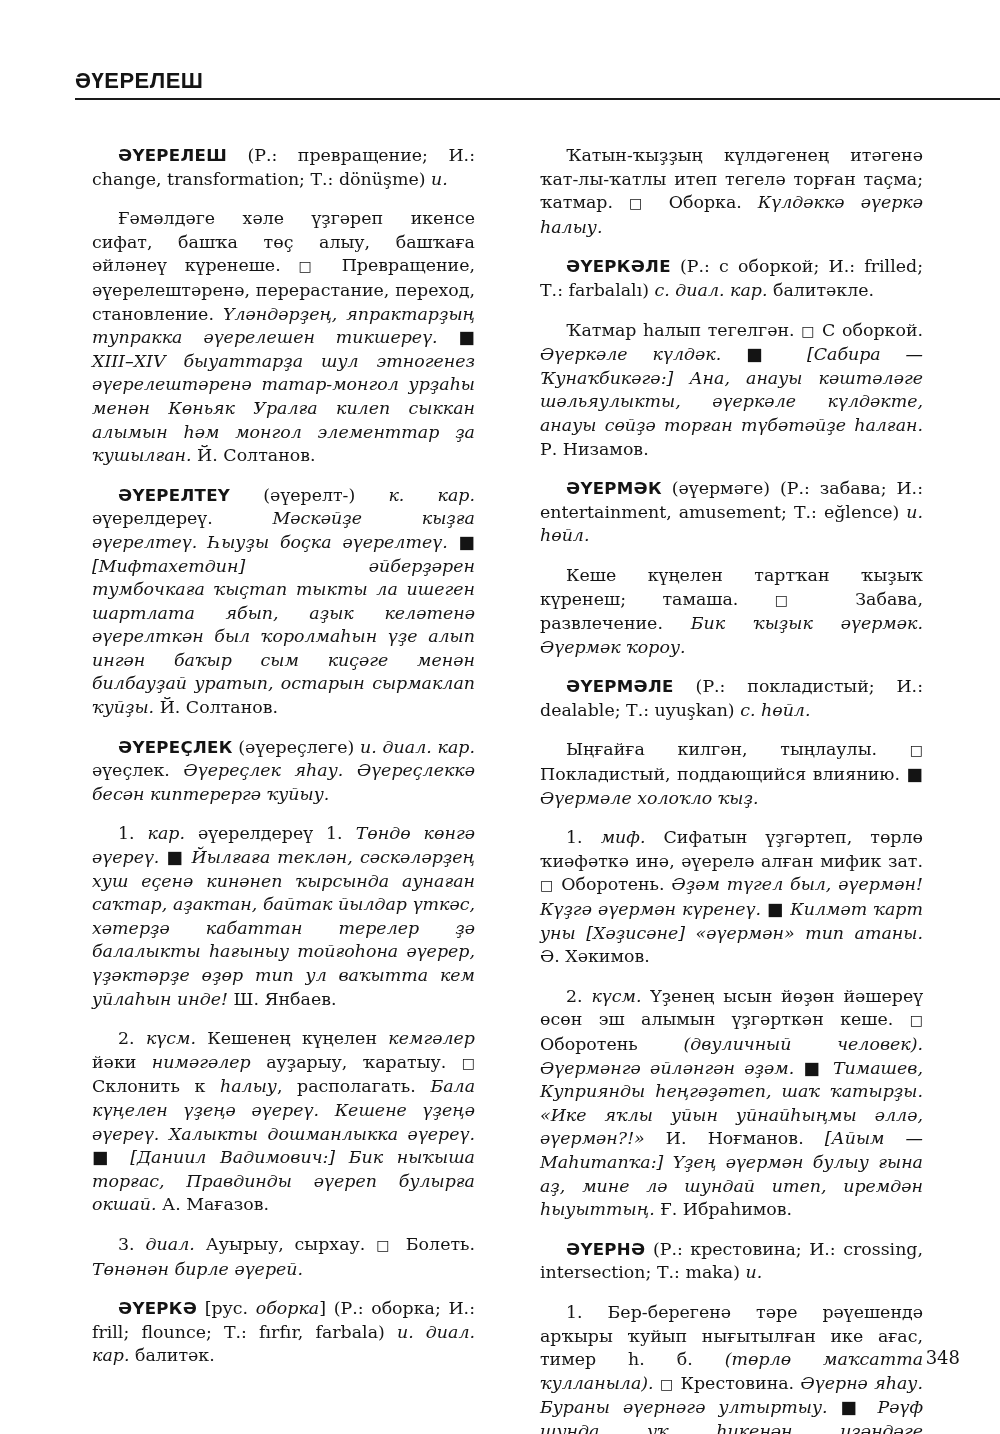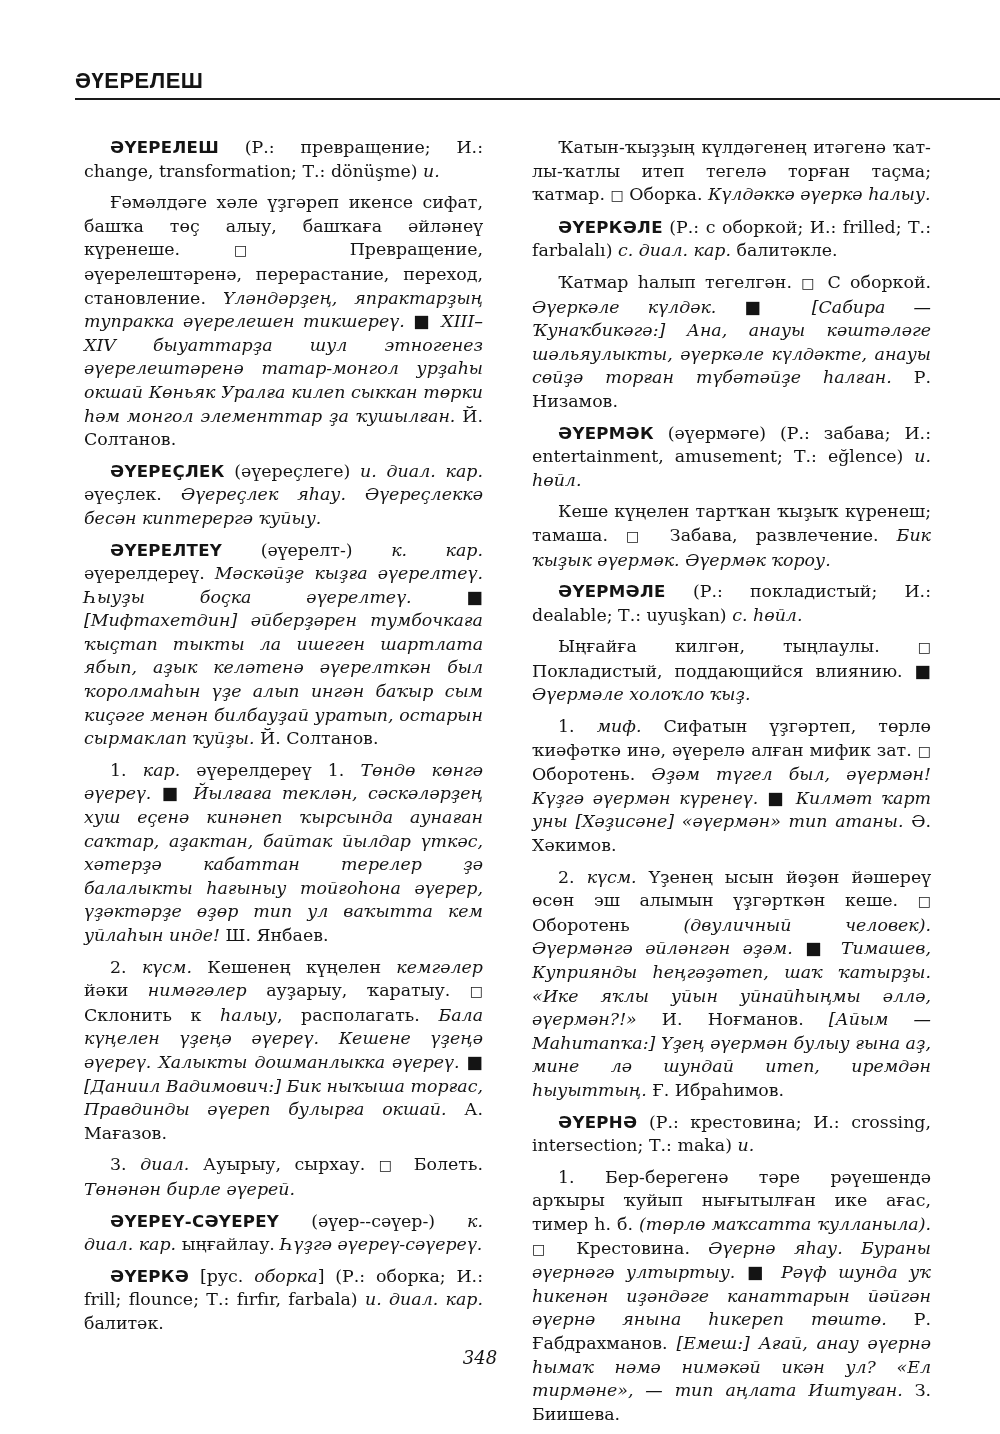--- a/index.html
+++ b/index.html
@@ -17,74 +17,73 @@
     position: absolute; left: 75px; right: 0; top: 98px;
     border-top: 2px solid #1a1a1a;
   }
   .col {
     position: absolute; top: 128px; width: 415px;
     font-size: 17.4px; line-height: 23.6px; text-align: justify;
     hyphens: manual;
   }
   .col-left { left: 76px; }
   .col-right { left: 524px; }
-  .p { margin: 8px; text-indent: 26px; }
+  .p { margin: 16px; text-indent: 26px; }
   .hw { font-weight: bold; font-family: "DejaVu Sans", "Liberation Sans", sans-serif; font-size: 16.6px; letter-spacing: 0.3px; }
   .b { font-weight: normal; }
   .i { font-style: italic; }
   .sq { font-size: 14px; }
   .page-number {
-    position: absolute; top: 1347px; left: 0; width: 960px; text-align: center;
+    position: absolute; top: 1347px; left: 0; width: 960px; text-align: right;
     font-size: 18px;
-    font-style: italic;
   }
 </style>
 </head>
 <body>
 
 <div class="running-head">ӘҮЕРЕЛЕШ</div>
 <div class="head-rule"></div>
 
 <div class="col col-left">
 
   <p class="p">
     <span class="hw">ӘҮЕРЕЛЕШ</span>
     <span>(Р.: превращение; И.: change, transformation; Т.: dönüşme) </span><span class="i">и.</span>
   </p>
   <p class="p">
     <span>Ғәмәлдәге хәле үҙгәреп икенсе сифат, башҡа төҫ алыу, башҡаға әйләнеү күренеше.</span>
     <span class="sq">□</span>
     <span>Превращение, әүерелештәренә, перерастание, переход, становление.</span>
     <span class="i">Үләндәрҙең, япрактарҙың тупракка әүерелешен тикшереү.</span>
     <span>■</span>
-    <span class="i">XIII–XIV быуаттарҙа шул этногенез әүерелештәренә татар-монгол урҙаһы окшай Көньяк Уралға килеп сыккан төрки һәм монгол элементтар ҙа ҡушылған.</span>
+    <span class="i">XIII–XIV быуаттарҙа шул этногенез әүерелештәренә татар-монгол урҙаһы менән Көньяк Уралға килеп сыккан алымын һәм монгол элементтар ҙа ҡушылған.</span>
     <span>Й. Солтанов.</span>
   </p>
 
+
+  <p class="p">
+    <span class="hw">ӘҮЕРЕЛТЕҮ</span>
+    <span class="b">(әүерелт-)</span>
+    <span class="i">к. кар.</span>
+    <span class="b">әүерелдереү.</span>
+    <span class="i">Мәскәйҙе кыҙға әүерелтеү. Һыуҙы боҫка әүерелтеү.</span>
+    <span>■</span>
+    <span class="i">[Мифтахетдин] әйберҙәрен тумбочкаға ҡыҫтап тыкты ла ишеген шартлата ябып, аҙык келәтенә әүерелткән был ҡоролмаһын үҙе алып ингән баҡыр сым киҫәге менән билбауҙай уратып, остарын сырмаклап ҡуйҙы.</span>
+    <span>Й. Солтанов.</span>
+  </p>
 
   <p class="p">
     <span class="hw">ӘҮЕРЕҪЛЕК</span>
     <span class="b">(әүереҫлеге)</span>
     <span class="i">и. диал. кар.</span>
     <span class="b">әүеҫлек.</span>
     <span class="i">Әүереҫлек яһау. Әүереҫлеккә бесән киптерергә ҡуйыу.</span>
   </p>
 
   <p class="p">
-    <span class="hw">ӘҮЕРЕЛТЕҮ</span>
-    <span class="b">(әүерелт-)</span>
-    <span class="i">к. кар.</span>
-    <span class="b">әүерелдереү.</span>
-    <span class="i">Мәскәйҙе кыҙға әүерелтеү. Һыуҙы боҫка әүерелтеү.</span>
-    <span>■</span>
-    <span class="i">[Мифтахетдин] әйберҙәрен тумбочкаға ҡыҫтап тыкты ла ишеген шартлата ябып, аҙык келәтенә әүерелткән был ҡоролмаһын үҙе алып ингән баҡыр сым киҫәге менән билбауҙай уратып, остарын сырмаклап ҡуйҙы.</span>
-    <span>Й. Солтанов.</span>
-  </p>
-
-  <p class="p">
     <span class="b">1.</span>
     <span class="i">кар.</span>
     <span class="b">әүерелдереү 1.</span>
     <span class="i">Төндө көнгә әүереү.</span>
     <span>■</span>
     <span class="i">Йылғаға теклән, сәскәләрҙең хуш еҫенә кинәнеп ҡырсында аунаған саҡтар, аҙактан, байтак йылдар үткәс, хәтерҙә кабаттан терелер ҙә балалыкты һағыныу тойғоhона әүерер, үҙәктәрҙе өҙөр тип ул ваҡытта кем уйлаһын инде!</span>
     <span>Ш. Янбаев.</span>
   </p>
   <p class="p">
     <span class="b">2.</span>
@@ -99,28 +98,20 @@
   </p>
   <p class="p">
     <span class="b">3.</span>
     <span class="i">диал.</span>
     <span>Ауырыу, сырхау.</span>
     <span class="sq">□</span>
     <span>Болеть.</span>
     <span class="i">Төнәнән бирле әүерей.</span>
   </p>
 
-  <p class="p">
-    <span class="hw">ӘҮЕРЕҮ-СӘҮЕРЕҮ</span>
-    <span class="b">(әүер--сәүер-)</span>
-    <span class="i">к.</span>
-    <span class="i">диал. кар.</span>
-    <span class="b">ыңғайлау.</span>
-    <span class="i">Һүҙгә әүереү-сәүереү.</span>
-  </p>
 
   <p class="p">
     <span class="hw">ӘҮЕРКӘ</span>
     <span>[рус. </span><span class="i">оборка</span><span>]</span>
     <span>(Р.: оборка; И.: frill; flounce; Т.: fırfır, farbala)</span>
     <span class="i">и. диал. кар.</span>
     <span class="b">балитәк.</span>
   </p>
 </div>
 

